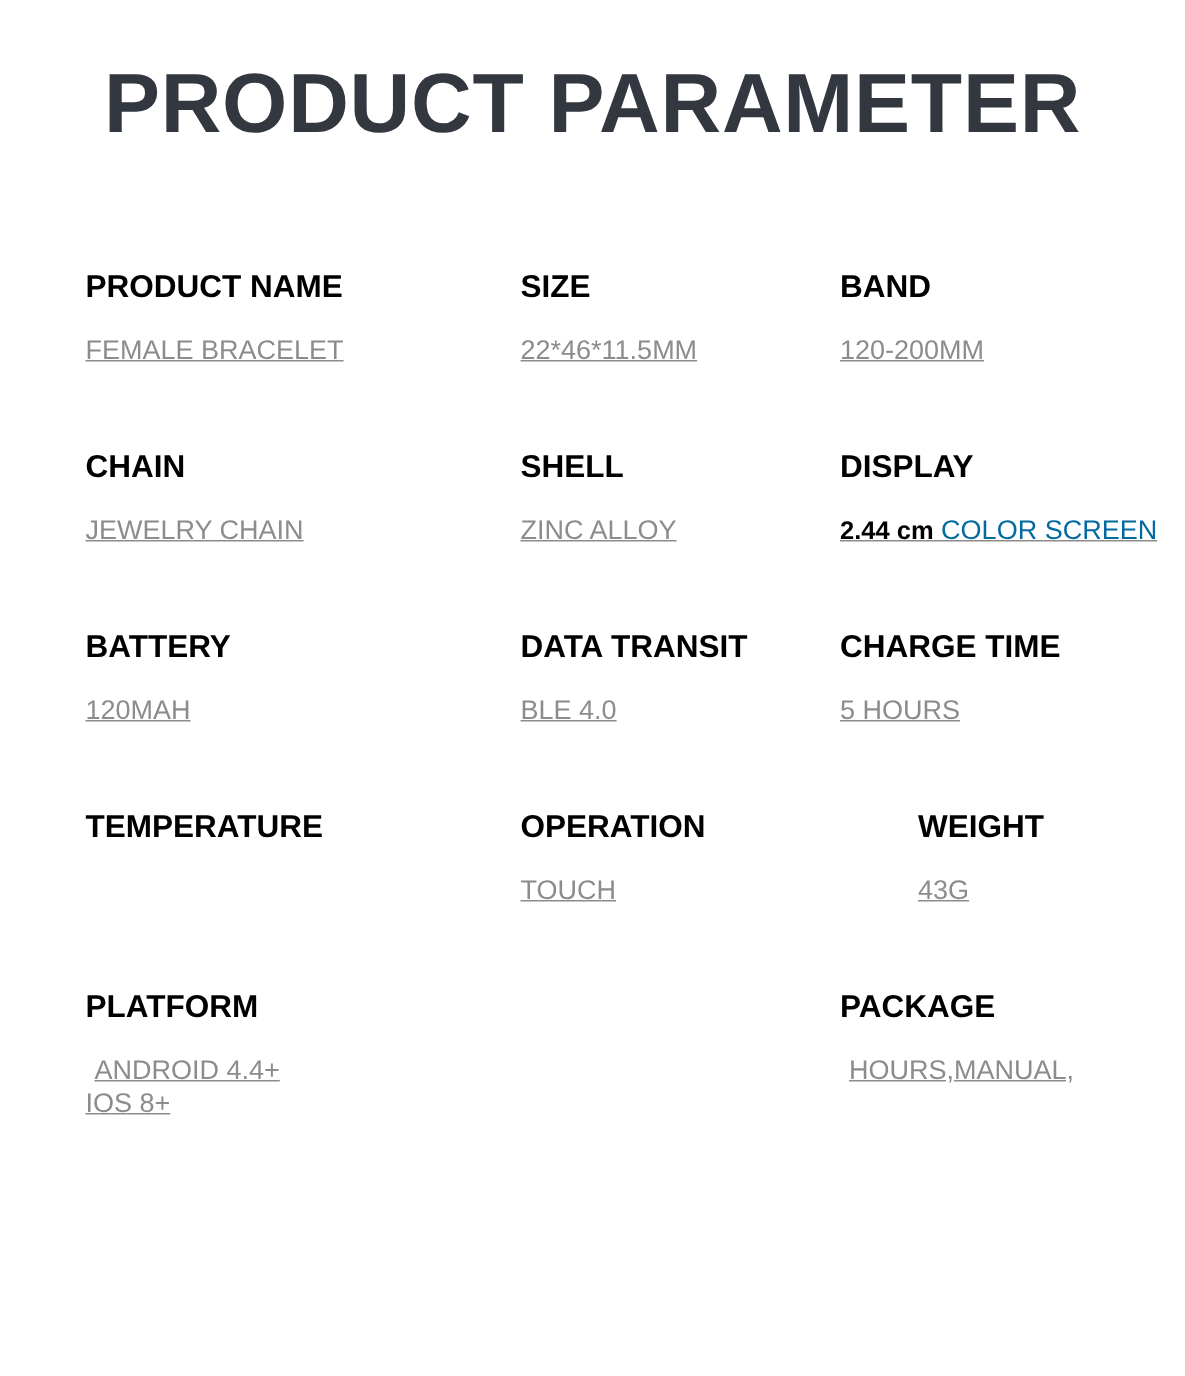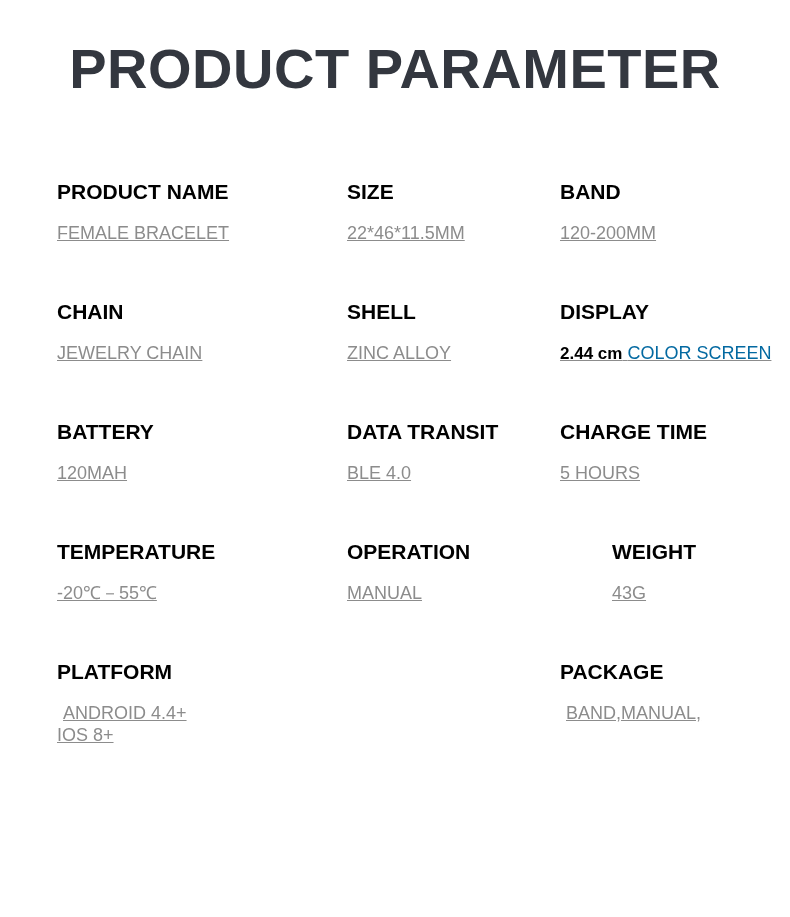--- a/index.html
+++ b/index.html
@@ -149,42 +149,41 @@
       </div>
       <div class="spec-cell col-3">
         <div class="spec-label">CHARGE TIME</div>
         <div class="spec-value">5 HOURS</div>
       </div>
     </div>
 
     <div class="spec-row">
       <div class="spec-cell col-1">
         <div class="spec-label">TEMPERATURE</div>
-        <div class="spec-value">-20℃－55℃</div>
       </div>
       <div class="spec-cell col-2">
         <div class="spec-label">OPERATION</div>
-        <div class="spec-value">MANUAL</div>
+        <div class="spec-value">TOUCH</div>
       </div>
       <div class="spec-cell col-3 nudge-weight">
         <div class="spec-label">WEIGHT</div>
         <div class="spec-value">43G</div>
       </div>
     </div>
 
     <div class="spec-row">
       <div class="spec-cell col-1">
         <div class="spec-label">PLATFORM</div>
         <div class="spec-value">
           <span class="v-line indent-sm">ANDROID 4.4+</span>
           <span class="v-line">IOS 8+</span>
         </div>
       </div>
       <div class="spec-cell col-3">
         <div class="spec-label">PACKAGE</div>
         <div class="spec-value">
-          <span class="v-line indent-sm">BAND,MANUAL,</span>
+          <span class="v-line indent-sm">HOURS,MANUAL,</span>
         </div>
       </div>
     </div>
 
   </div>
 </div>
 
 </body></html>

